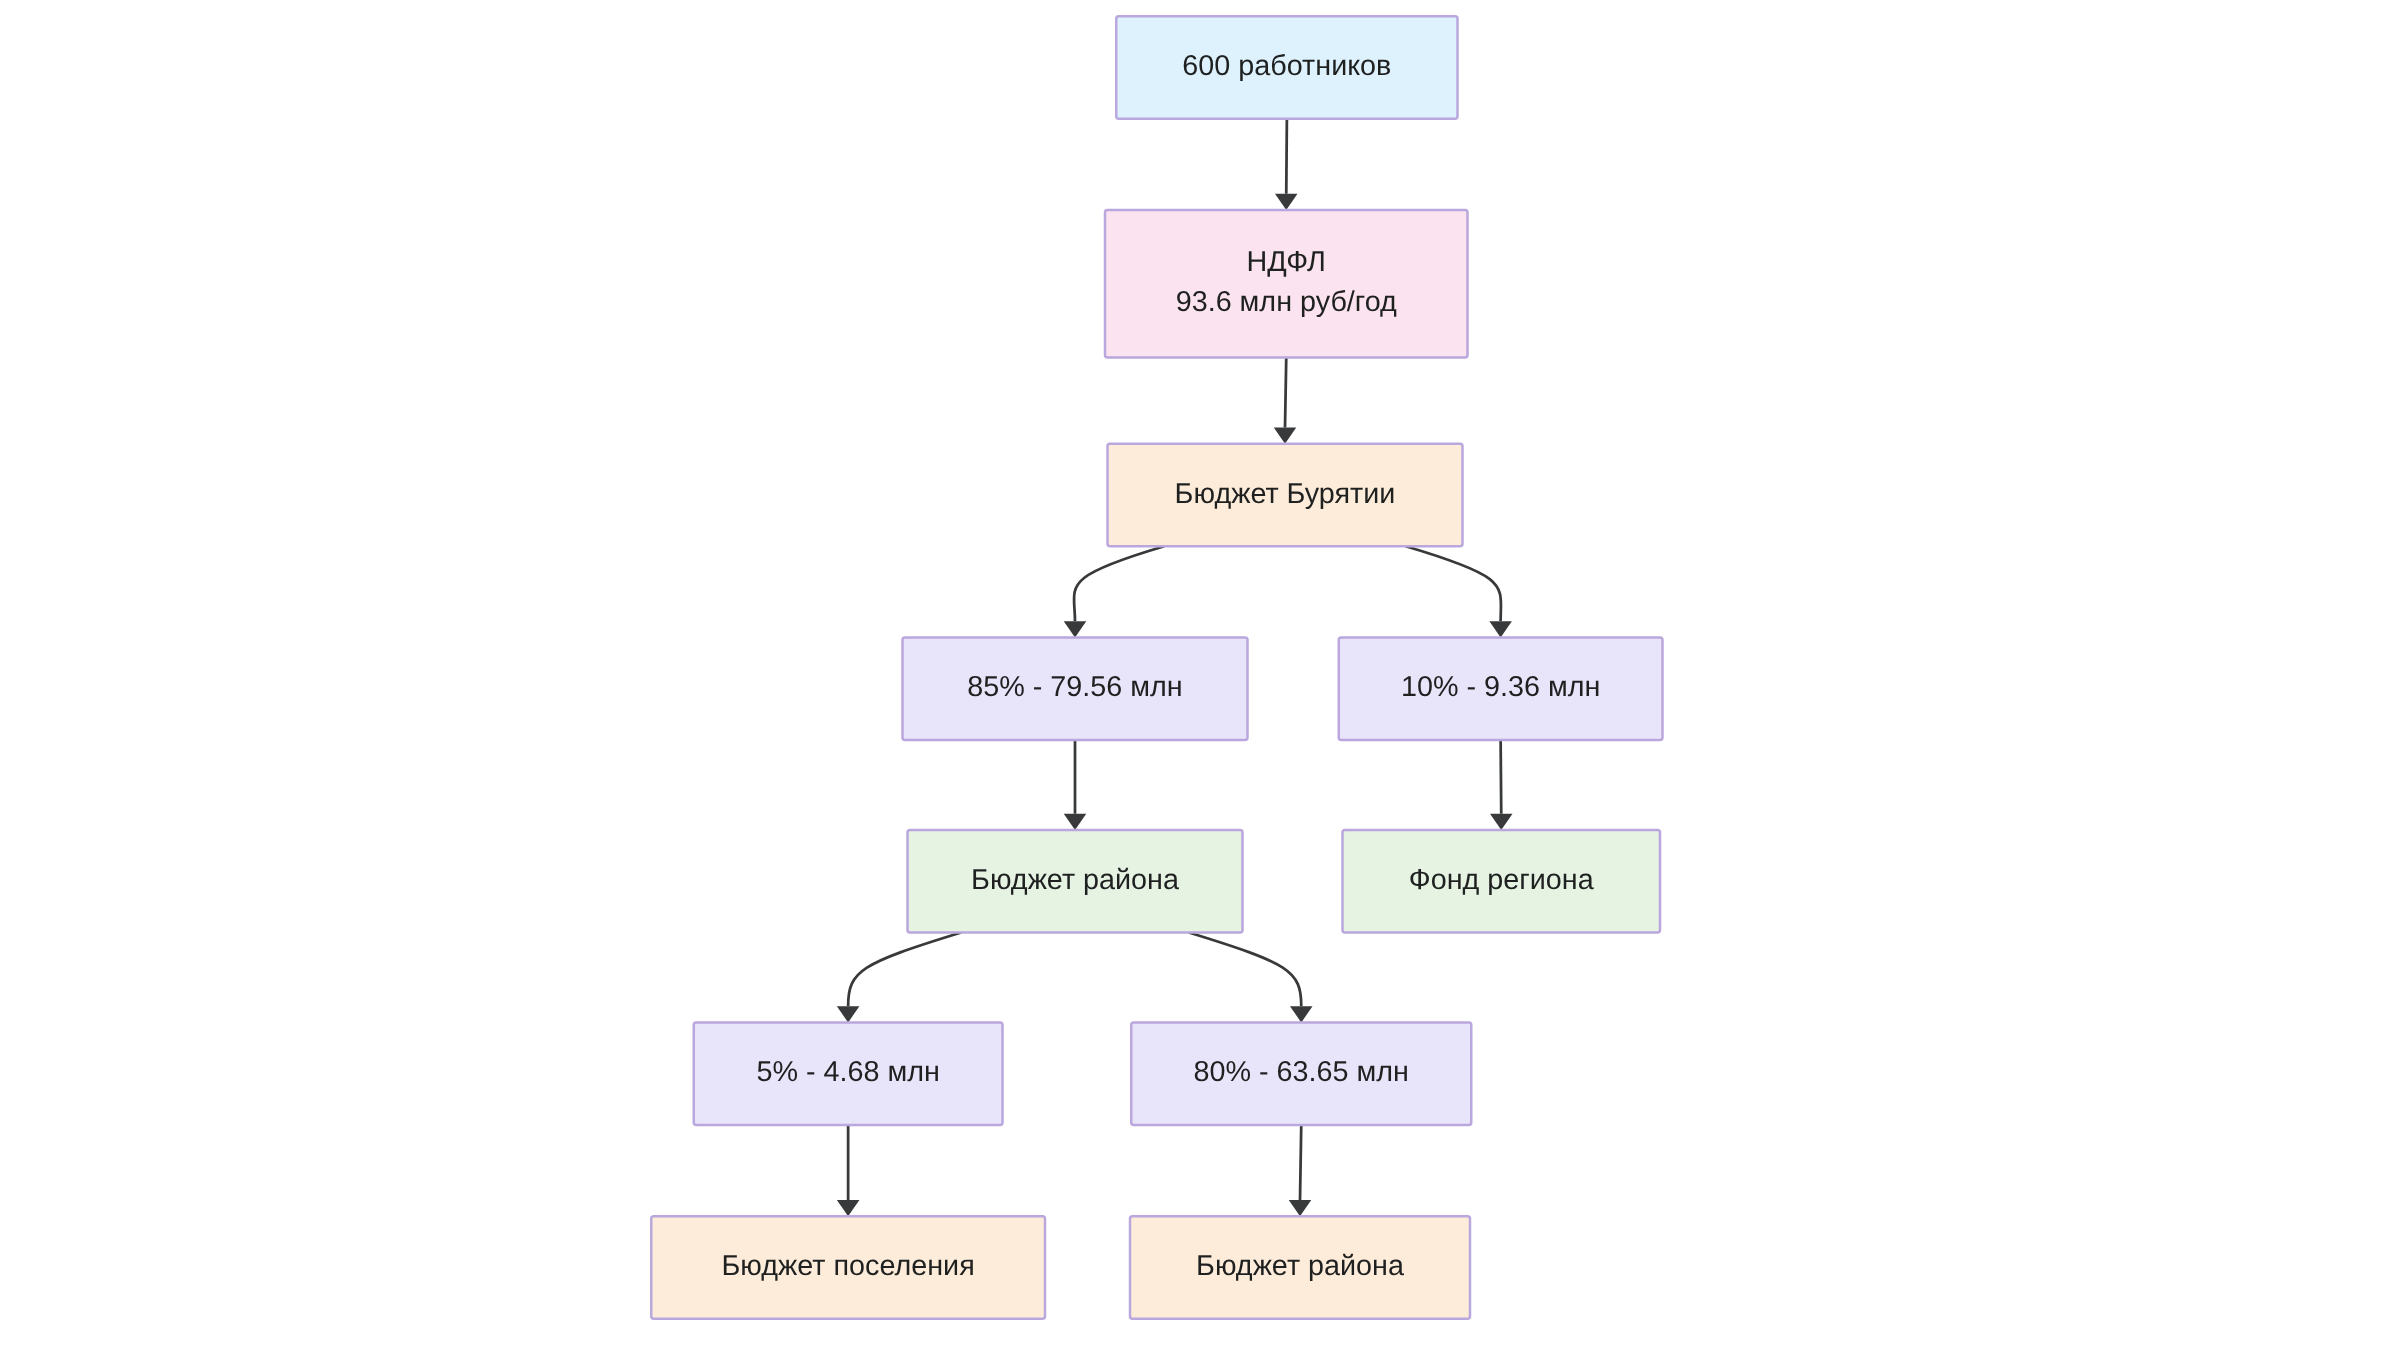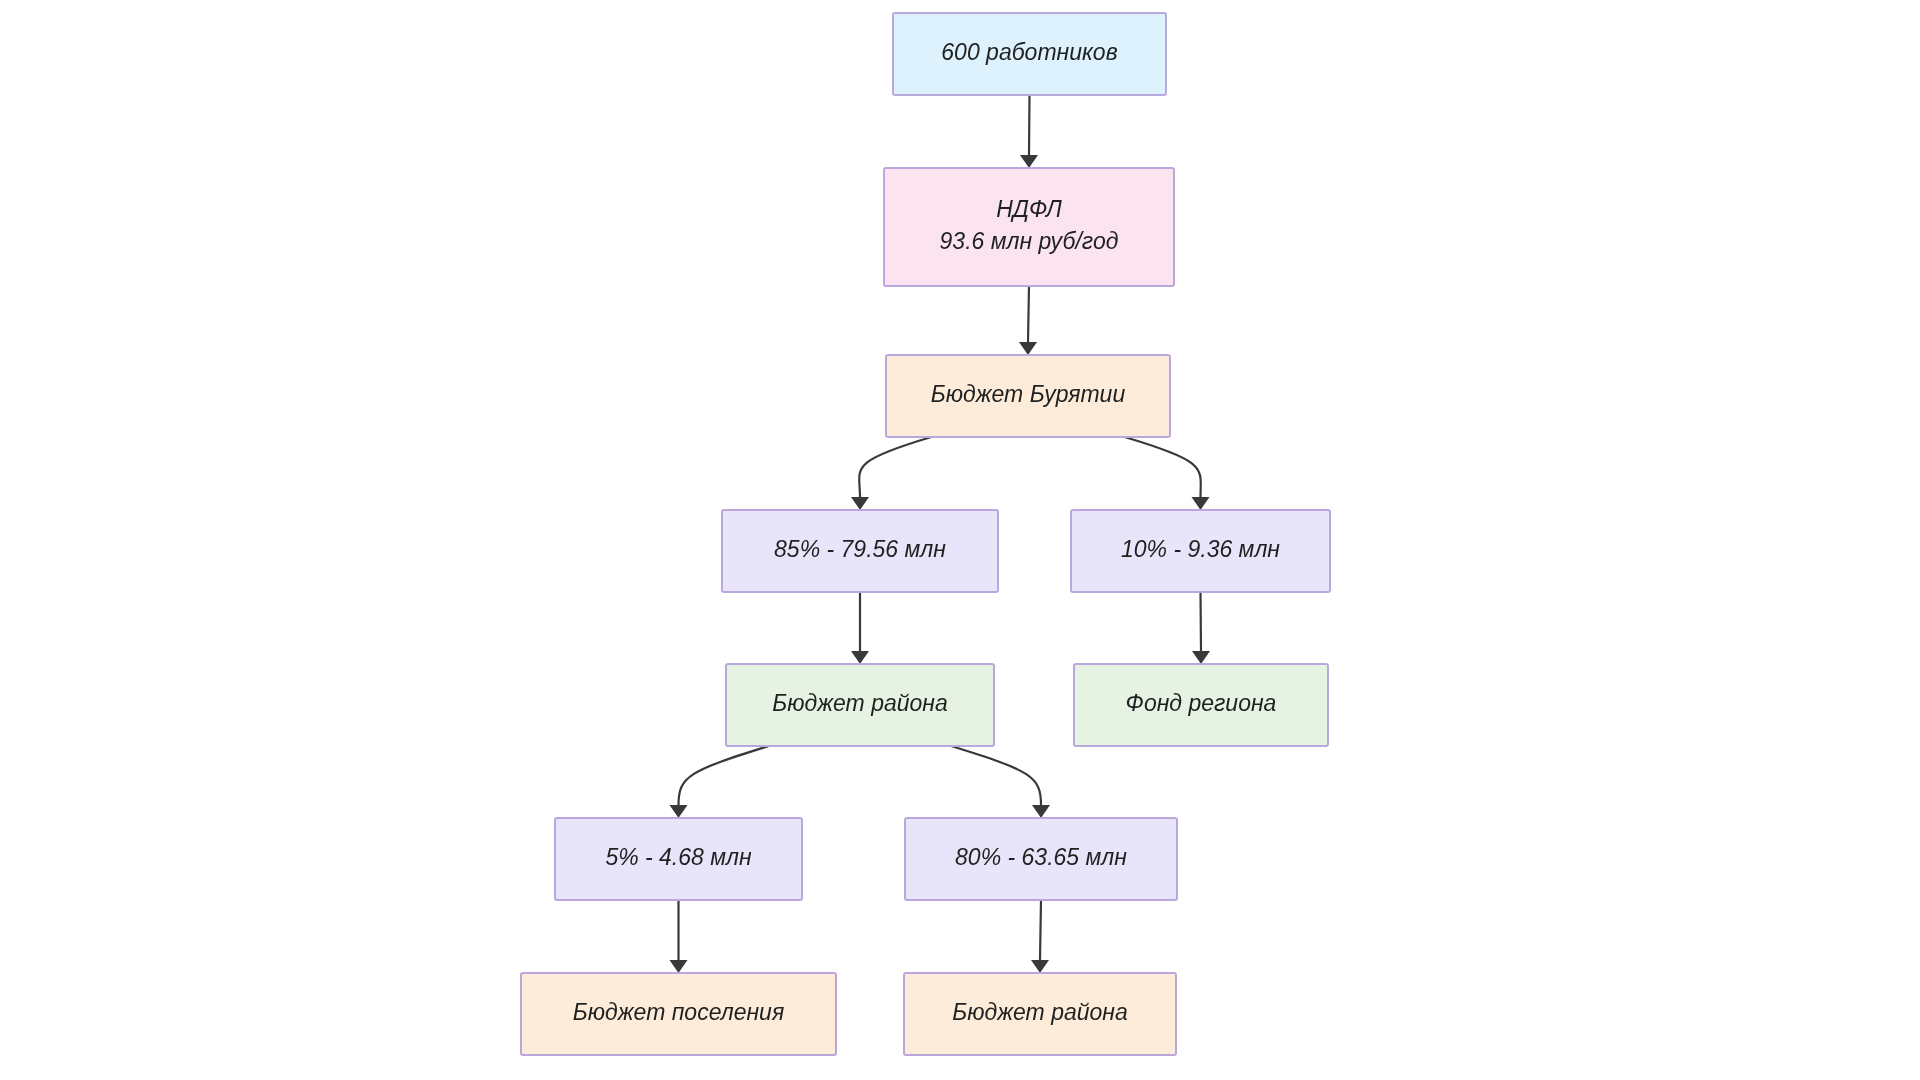--- a/index.html
+++ b/index.html
@@ -10,21 +10,20 @@
     width: 1920px;
     height: 1080px;
     overflow: hidden;
     font-family: "Liberation Sans", sans-serif;
   }
   #diagram-root {
     position: relative;
     width: 1920px;
     height: 1080px;
     background: #ffffff;
-    font-style: italic;
   }
   svg.flow-svg {
     position: absolute;
     top: 0;
     left: 0;
     width: 1920px;
     height: 1080px;
     display: block;
   }
   .node-rect {

